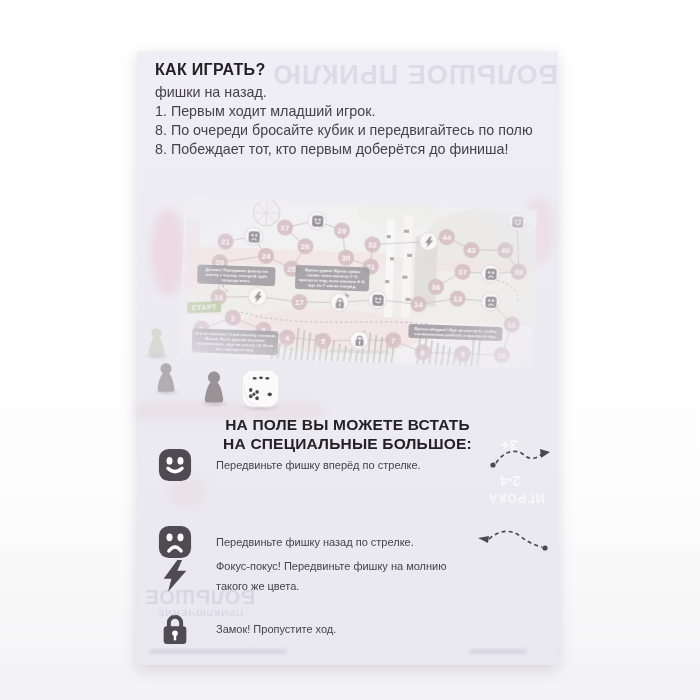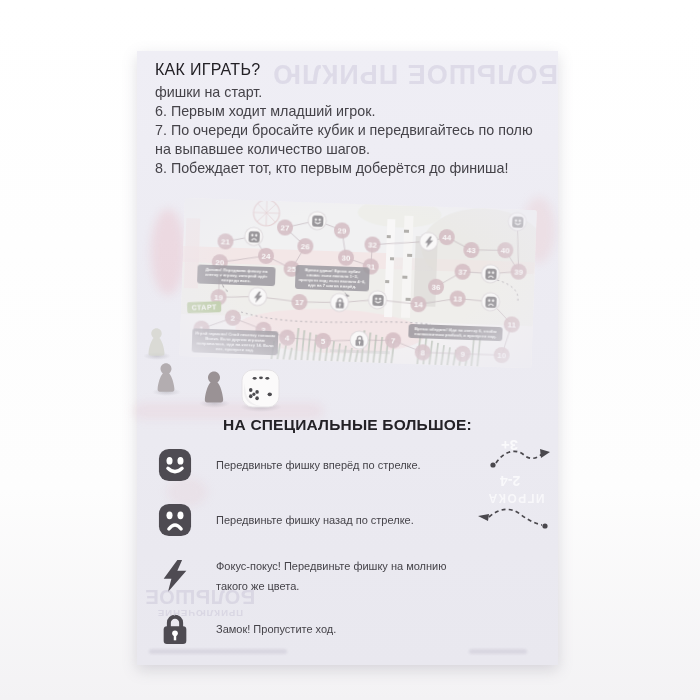--- a/index.html
+++ b/index.html
@@ -23,21 +23,21 @@
   .ghost-p1{left:363px;top:422px;font-size:14px;color:rgba(255,255,255,.7);}
   .ghost-p2{left:350px;top:440px;font-size:12px;letter-spacing:1.5px;color:rgba(255,255,255,.65);}
   .ghost-logo{left:4px;top:534px;width:118px;text-align:center;color:rgba(202,197,215,.5);}
   .ghost-logo .gl-small{font-size:9.5px;letter-spacing:1px;}
   .ghost-logo .gl-big{font-size:20px;letter-spacing:.5px;}
   .faintbar{position:absolute;height:5px;border-radius:3px;background:rgba(188,184,200,.35);filter:blur(1px);}
   .fb1{left:12px;top:598px;width:138px;}
   .fb2{left:332px;top:598px;width:58px;}
   
   .howto{position:absolute;left:18px;top:10px;width:392px;color:#454349;}
-  .howto h1{margin:0;font-size:16px;letter-spacing:.3px;color:#232126;font-weight:normal;}
+  .howto h1{margin:0;font-size:16px;letter-spacing:.3px;color:#232126;font-weight:bold;}
   .howto .hline{font-size:14.3px;line-height:19px;}
   .howto .hlines{margin-top:4px;}
   
   .board-wrap{position:absolute;left:48px;top:147px;width:352px;height:158px;
               transform:rotate(2deg);transform-origin:0 0;background:#f3f1f2;overflow:hidden;border-radius:2px;}
   .board-fade{position:absolute;inset:0;opacity:.55;filter:blur(.3px);}
   .board-vignette{position:absolute;inset:0;pointer-events:none;
        background:radial-gradient(ellipse at 50% 45%, rgba(236,235,242,0) 52%, rgba(236,235,242,.78) 97%);}
   #board-decor,#board-links{position:absolute;left:0;top:0;}
   #board-cells{position:absolute;inset:0;}
@@ -62,21 +62,21 @@
   .die{position:absolute;left:104px;top:318px;width:39px;height:39px;}
   .oshadow{position:absolute;border-radius:50%;background:radial-gradient(rgba(90,88,100,.22),rgba(90,88,100,0) 70%);}
   .shA{left:6px;top:301px;width:28px;height:8px;}
   .shB{left:15px;top:337px;width:29px;height:8px;}
   .shC{left:62px;top:348px;width:31px;height:9px;}
   .shD{left:103px;top:351px;width:42px;height:10px;}
   
   .sc-head{position:absolute;left:0;top:364px;width:421px;text-align:center;color:#232126;
            font-weight:bold;font-size:15.5px;line-height:19px;letter-spacing:.2px;}
   .rule-row{position:absolute;left:21px;width:392px;display:flex;align-items:center;min-height:36px;}
-  .r1{top:396px;} .r2{top:451px;} .r3{top:505px;} .r4{top:560px;}
+  .r1{top:396px;} .r2{top:473px;} .r3{top:505px;} .r4{top:560px;}
   .ricon{width:34px;height:36px;flex:0 0 34px;}
   .ricon svg{width:34px;height:36px;display:block;}
   .rtext{margin-left:24px;font-size:11px;line-height:20px;color:#454349;}
   .arrow-svg{position:absolute;}
   .fwd{left:330px;top:-2px;width:64px;height:26px;}
   .bwd{left:317px;top:0px;width:76px;height:30px;}
 </style>
 </head>
 <body>
 
@@ -86,24 +86,23 @@
     <div class="blob b1"></div>
     <div class="blob b2"></div>
     <div class="blob b3"></div>
     <div class="blob b4"></div>
 
     <div class="ghost ghost-title">БОЛЬШОЕ ПРИКЛЮ</div>
 
     <section class="howto">
       <h1>КАК ИГРАТЬ?</h1>
       <div class="hlines">
-        <div class="hline">фишки на старт.</div>
-        <div class="hline">6. Первым ходит младший игрок.</div>
-        <div class="hline">7. По очереди бросайте кубик и передвигайтесь по полю</div>
-        <div class="hline">на выпавшее количество шагов.</div>
+        <div class="hline">фишки на назад.</div>
+        <div class="hline">1. Первым ходит младший игрок.</div>
+        <div class="hline">8. По очереди бросайте кубик и передвигайтесь по полю</div>
         <div class="hline">8. Побеждает тот, кто первым доберётся до финиша!</div>
       </div>
     </section>
 
     <div class="board-wrap">
       <div class="board-fade">
         <svg id="board-decor" width="352" height="158">
           <rect x="0" y="0" width="352" height="60" fill="#eef0f3"></rect>
           <ellipse cx="300" cy="40" rx="62" ry="40" fill="#e3e4de"></ellipse>
           <rect x="0" y="48" width="210" height="16" fill="#f2dcdc" opacity=".9"></rect>
@@ -355,20 +354,21 @@
             <ellipse cx="16.5" cy="23.5" rx="1.8" ry="2"></ellipse>
           <ellipse cx="10" cy="28" rx="1.8" ry="2"></ellipse>
             <ellipse cx="16.5" cy="30" rx="1.8" ry="2"></ellipse>
           <ellipse cx="13.2" cy="26" rx="1.6" ry="1.8"></ellipse>
           <ellipse cx="29.5" cy="26" rx="2.2" ry="1.9"></ellipse>
         </g>
       </svg>
     </div>
 
     <div class="sc-head">
+      <div>НА ПОЛЕ ВЫ МОЖЕТЕ ВСТАТЬ</div>
       <div>НА СПЕЦИАЛЬНЫЕ БОЛЬШОЕ:</div>
     </div>
 
     <div class="rule-row r1">
       <span class="ricon">
           <svg viewBox="0 0 36 36">
             <rect x="1" y="1" width="34" height="34" rx="10.5" fill="#4e4b52"></rect>
             <ellipse cx="12.2" cy="13.5" rx="3.2" ry="4.1" fill="#fff"></ellipse>
             <ellipse cx="23.8" cy="13.5" rx="3.2" ry="4.1" fill="#fff"></ellipse>
             <path d="M10.5 21.5 Q18 28.5 25.5 21.5" stroke="#fff" stroke-width="3.6" fill="none" stroke-linecap="round"></path>

